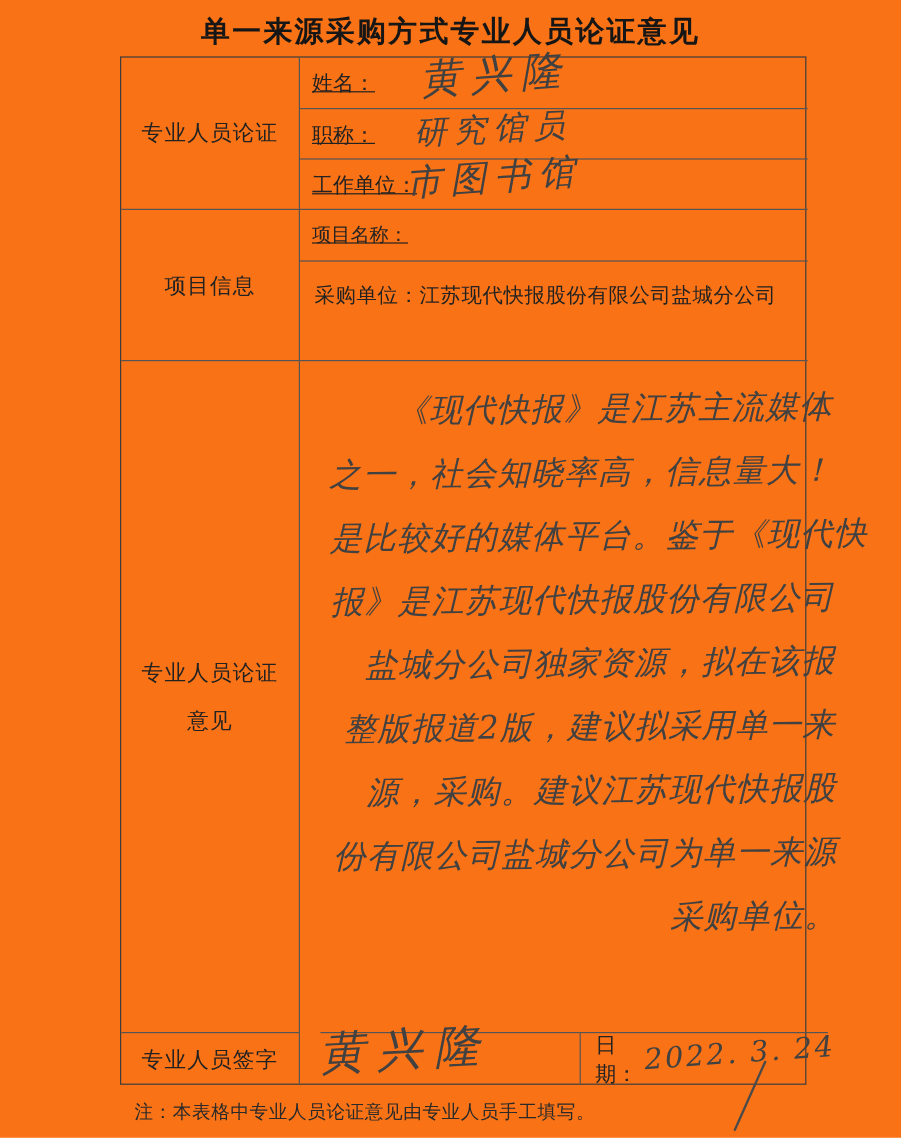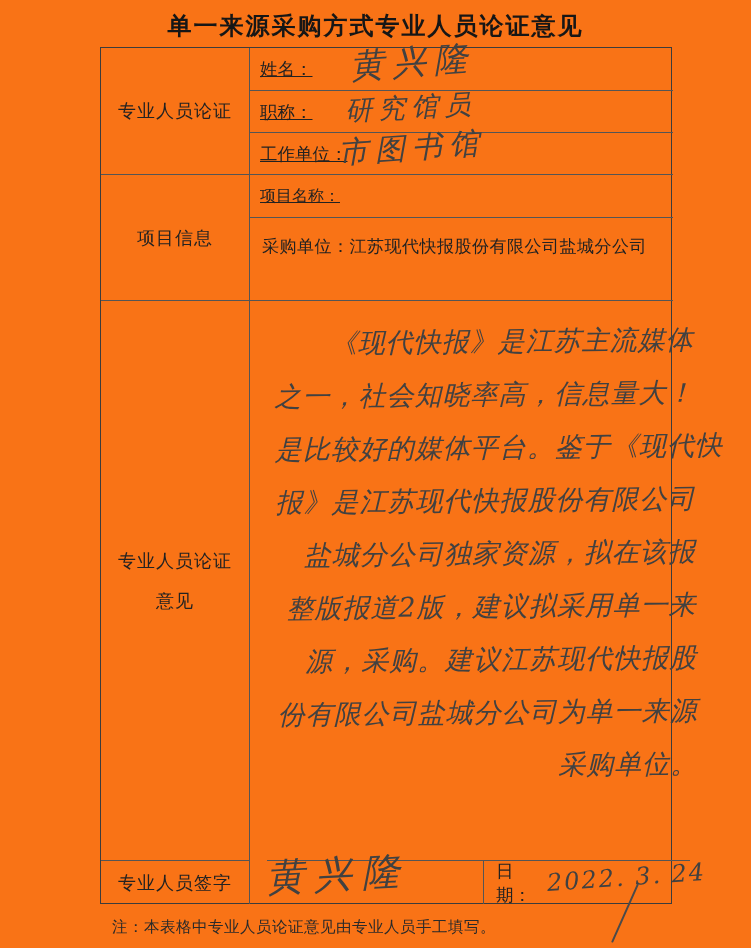--- a/index.html
+++ b/index.html
@@ -47,21 +47,21 @@
   .hand-jobtitle{position:absolute;left:95px;top:2px;font-size:27px;transform:rotate(-3deg);letter-spacing:6px;}
   .hand-unit{position:absolute;left:88px;top:0px;font-size:30px;transform:rotate(-4deg);letter-spacing:7px;}
   .opinion-block{
     position:absolute;left:9px;top:16px;right:-6px;
     font-size:27px;line-height:53px;
     transform:rotate(-0.6deg);
   }
   .opinion-line{white-space:nowrap;overflow:visible;letter-spacing:1px;}
   .opinion-line:first-child{text-indent:30px;}
   .hand-sign{position:absolute;left:16px;top:-8px;font-size:38px;transform:rotate(-3deg);letter-spacing:10px;}
-  .date-cell{display:flex;align-items:center;padding-left:12px;gap:16px;}
+  .date-cell{display:flex;align-items:center;padding-left:12px;gap:6px;}
   .hand-date{font-size:24px;transform:rotate(-4deg);letter-spacing:2px;}
   .pen-tail{
     position:absolute;left:637px;top:884px;width:2px;height:64px;
     background:#4a4a4a;transform:rotate(24deg);transform-origin:top center;
     border-radius:2px;
   }
   .foot-note{
     position:absolute;left:112px;top:917px;
     font-size:15.5px;letter-spacing:0.5px;color:#2a2a2a;
   }

